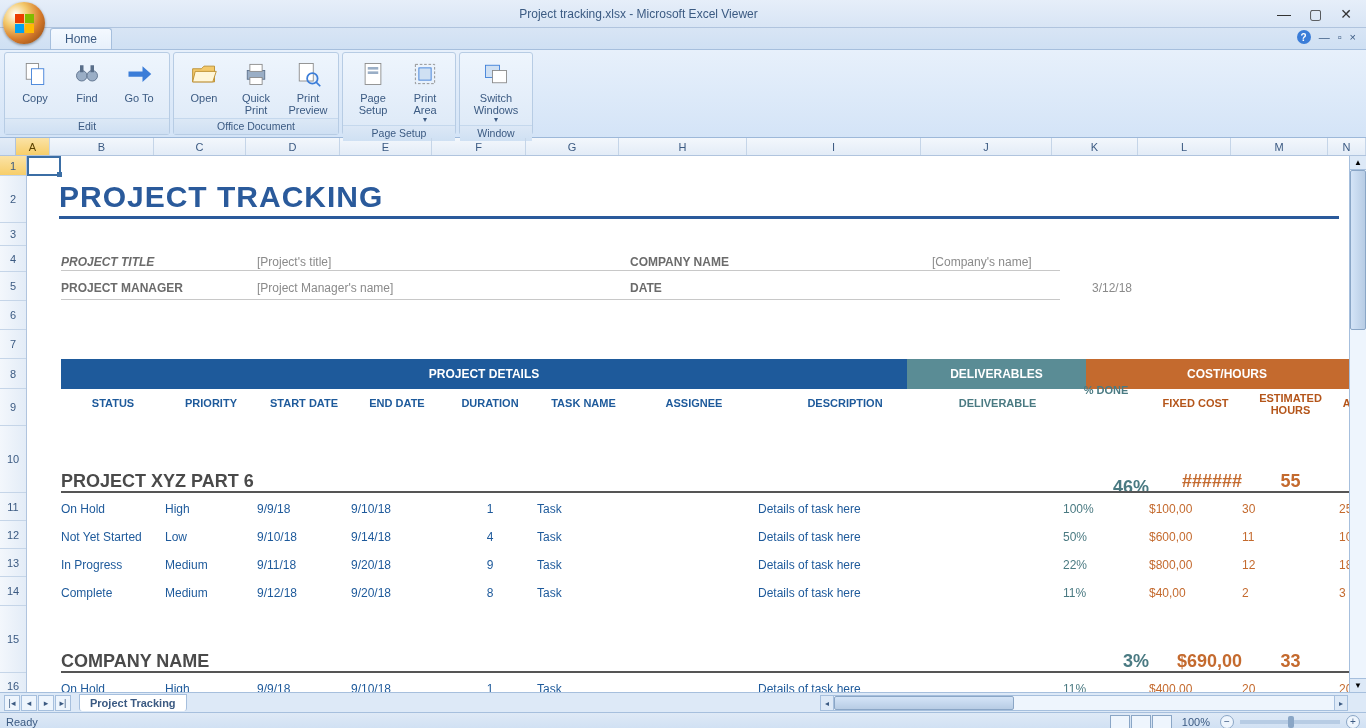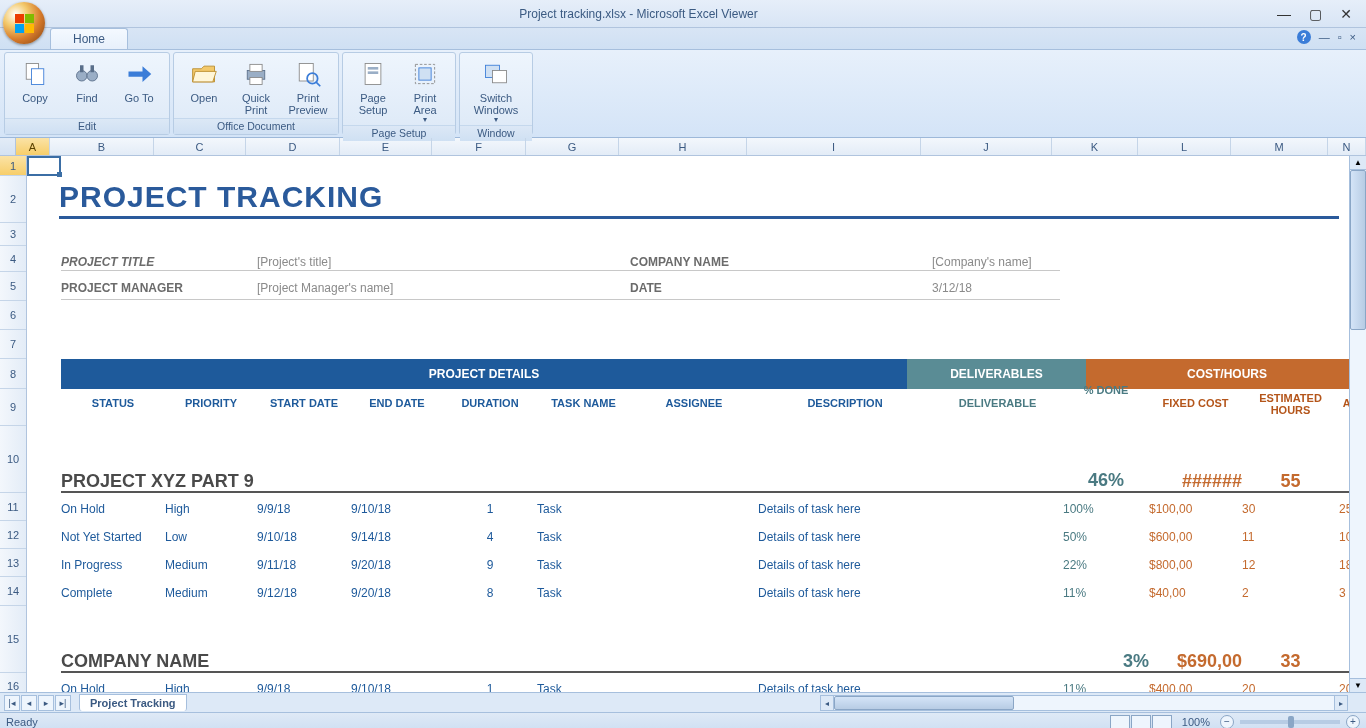--- a/index.html
+++ b/index.html
@@ -10,21 +10,21 @@
 .office-orb { width: 42px; height: 42px; border-radius: 50%; background: radial-gradient(circle at 30% 30%, #fff, #f3c96b 30%, #d67a2a 60%, #7a3e12); position: absolute; left: 3px; top: 2px; z-index: 20; box-shadow: 0 1px 3px rgba(0,0,0,0.4); display:flex; align-items:center; justify-content:center; }
 .orb-boxes { display:grid; grid-template-columns: 9px 9px; grid-template-rows:9px 9px; gap:1px; }
 .orb-boxes span { display:block; }
 .ob1{background:#eb3c00;} .ob2{background:#80bb00;} .ob3{background:#00a1f1;} .ob4{background:#ffba00;}
 .title-text { flex:1; text-align:center; font-size: 12px; color: #3b5a82; }
 .win-controls { display:flex; gap: 18px; padding-right: 14px; }
 .win-controls span { font-size: 14px; color:#333; cursor:default; }
 
 
 .tabrow { height: 22px; background: linear-gradient(#d8e5f5,#cfe0f3); display:flex; align-items:flex-end; padding-left: 50px; border-bottom:1px solid #a6bfdd; position:relative; }
-.tab { padding: 3px 22px; font-size: 12px; color:#3b5a82; border:1px solid #a6bfdd; border-bottom:none; background: linear-gradient(#f4f9ff,#e7f0fb); border-radius: 3px 3px 0 0; }
+.tab { padding: 3px 14px; font-size: 12px; color:#3b5a82; border:1px solid #a6bfdd; border-bottom:none; background: linear-gradient(#f4f9ff,#e7f0fb); border-radius: 3px 3px 0 0; }
 .tab-help { position:absolute; right:10px; top:2px; display:flex; gap:8px; align-items:center; }
 .help-icon { width:14px; height:14px; border-radius:50%; background:#3b7dd8; color:#fff; font-size:10px; font-weight:bold; display:flex; align-items:center; justify-content:center; }
 .tab-help span { font-size:11px; color:#3b5a82; }
 
 
 .ribbon { height: 88px; background: linear-gradient(#e7f0fb, #d4e4f7); border-bottom: 1px solid #9db8d9; display:flex; padding: 2px 4px; gap:3px; }
 .rgroup { border:1px solid #b7cce4; border-radius:3px; background: linear-gradient(#eef5fd,#dde9f7); display:flex; flex-direction:column; }
 .rgroup-body { flex:1; display:flex; align-items:flex-start; padding:3px 6px 0 6px; gap:4px; }
 .rgroup-label { text-align:center; font-size:10.5px; color:#3b5a82; padding:1px 0 2px 0; background: linear-gradient(#dce8f6,#cfe0f3); border-top:1px solid #c5d8ed; }
 .rbtn { display:flex; flex-direction:column; align-items:center; justify-content:flex-start; width:48px; padding-top:2px; font-size:11px; color:#3b5a82; text-align:center; line-height:1.1; }
@@ -285,21 +285,21 @@
         </div>
         <div class="c " style="left: 34px; top: 96px; width: 104px; font-style: italic;"><span class="meta-label">PROJECT TITLE</span></div>
         <div class="c " style="left: 230px; top: 96px; width: 300px;"><span class="meta-value">[Project's title]</span></div>
         <div class="c " style="left: 603px; top: 96px; width: 128px;"><span class="meta-label">COMPANY NAME</span></div>
         <div class="c " style="left: 905px; top: 96px; width: 200px;"><span class="meta-value">[Company's name]</span></div>
         <div class="c meta-row-border" style="left: 34px; top: 114px; width: 570px;"></div>
         <div class="c meta-row-border" style="left: 603px; top: 114px; width: 430px;"></div>
         <div class="c " style="left: 34px; top: 122px; width: 150px;"><span class="meta-label">PROJECT MANAGER</span></div>
         <div class="c " style="left: 230px; top: 122px; width: 300px;"><span class="meta-value">[Project Manager's name]</span></div>
         <div class="c " style="left: 603px; top: 122px; width: 128px;"><span class="meta-label">DATE</span></div>
-        <div class="c " style="left: 905px; top: 122px; width: 200px;"><span class="meta-value">3/12/18</span></div>
+        <div class="c " style="left: 905px; top: 122px; width: 200px; text-align: right;"><span class="meta-value">3/12/18</span></div>
         <div class="c meta-row-border" style="left: 34px; top: 143px; width: 570px;"></div>
         <div class="c meta-row-border" style="left: 603px; top: 143px; width: 430px;"></div>
         <div class="c sect-header" style="left: 34px; top: 203px; width: 1307px;">
           <div class="sect-pd">PROJECT DETAILS</div>
           <div class="sect-dl">DELIVERABLES</div>
           <div class="sect-ch">COST/HOURS</div>
         </div>
         <div class="c " style="left: 34px; top: 241px; width: 104px;">
           <div class="colh">STATUS</div>
         </div>
@@ -333,22 +333,22 @@
         <div class="c " style="left: 1122px; top: 241px; width: 93px;">
           <div class="colh orange">FIXED COST</div>
         </div>
         <div class="c " style="left: 1215px; top: 236px; width: 97px;">
           <div class="colh orange" style="line-height:1.1;">ESTIMATED HOURS</div>
         </div>
         <div class="c " style="left: 1312px; top: 241px; width: 80px;">
           <div class="colh orange">ACTUAL HOU</div>
         </div>
         <div class="c" style="left: 34px; top: 233px; width: 1307px; height: 37px; background: rgb(240, 244, 249); z-index: -1;"></div>
-        <div class="c " style="left: 34px; top: 315px; width: 400px;"><span class="proj-name">PROJECT XYZ PART 9</span></div>
-        <div class="c " style="left: 1036px; top: 314px; width: 86px; text-align: center;"><span class="proj-total teal-v">46%</span></div>
+        <div class="c " style="left: 34px; top: 315px; width: 400px;"><span class="proj-name">PROJECT XYZ PART 6</span></div>
+        <div class="c " style="left: 1036px; top: 321px; width: 86px; text-align: right;"><span class="proj-total teal-v">46%</span></div>
         <div class="c " style="left: 1122px; top: 315px; width: 93px; text-align: right;"><span class="proj-total orange-v">######</span></div>
         <div class="c " style="left: 1215px; top: 315px; width: 97px; text-align: center;"><span class="proj-total orange-v">55</span></div>
         <div class="c " style="left: 1312px; top: 315px; width: 60px; text-align: right;"></div>
         <div class="c proj-border" style="left: 34px; top: 335px; width: 1307px;"></div>
         <div class="c " style="left: 34px; top: 343px; width: 104px;"><span class="data">On Hold</span></div>
         <div class="c " style="left: 138px; top: 343px; width: 92px;"><span class="data">High</span></div>
         <div class="c " style="left: 230px; top: 343px; width: 94px;"><span class="data">9/9/18</span></div>
         <div class="c " style="left: 324px; top: 343px; width: 92px;"><span class="data">9/10/18</span></div>
         <div class="c " style="left: 416px; top: 343px; width: 94px; text-align: center;"><span class="data">1</span></div>
         <div class="c " style="left: 510px; top: 343px; width: 93px;"><span class="data">Task</span></div>

